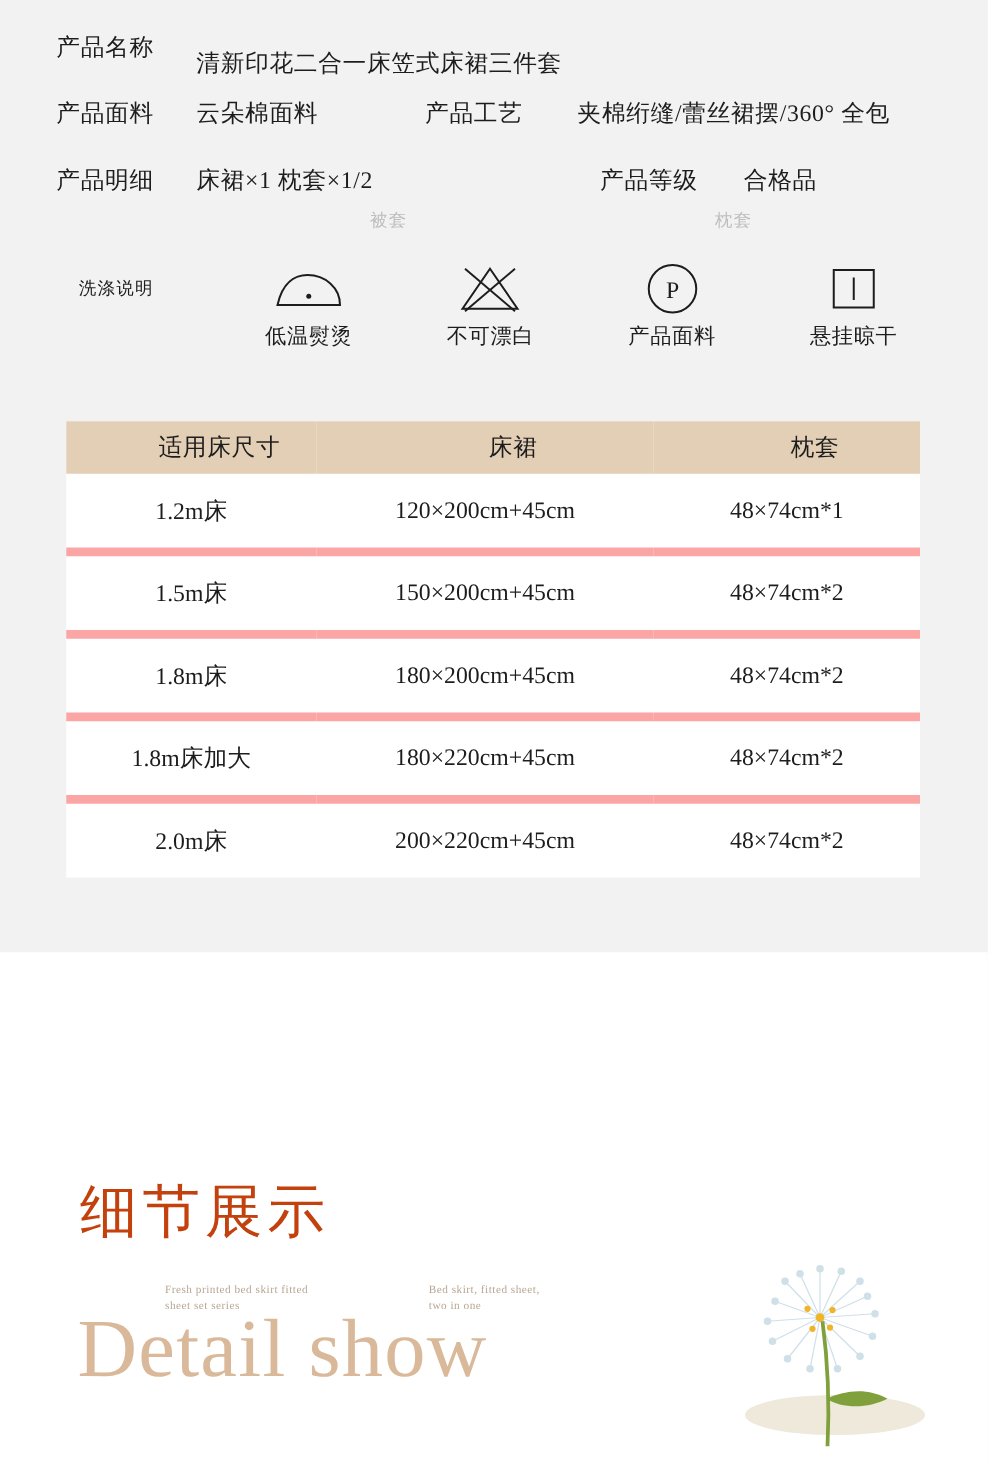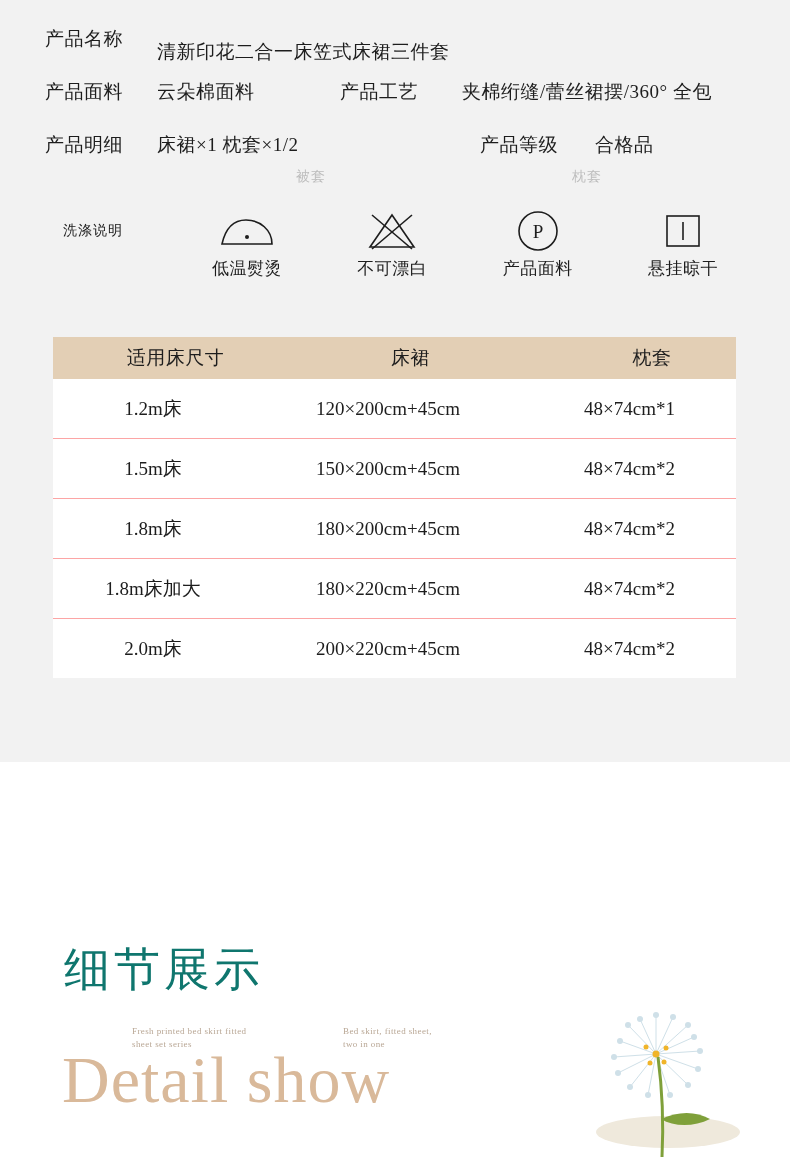--- a/index.html
+++ b/index.html
@@ -103,21 +103,21 @@
     font-size: 19px;
     height: 40px;
     color: #1d1d1d;
     letter-spacing: 0.5px;
     padding-left: 46px;
   }
   .size-table td {
     height: 57px;
     text-align: center;
     font-size: 19px;
-    border-bottom: 1px solid #fca5a5;
+    border-bottom: 7px solid #fca5a5;
     color: #1d1d1d;
   }
   .size-table tr:last-child td {
     border-bottom: none;
   }
   .size-table col.c1 { width: 200px; }
   .size-table col.c2 { width: 270px; }
   .size-table col.c3 { width: 213px; }
 
   .tips {
@@ -139,21 +139,21 @@
     width: 790px;
     height: 411px;
     background: #ffffff;
   }
   .detail-cn {
     position: absolute;
     left: 64px;
     top: 177px;
     font-size: 46px;
     letter-spacing: 4px;
-    color: #0f766e;
+    color: #c2410c;
     font-family: "Liberation Serif", serif;
   }
   .detail-en-small-left {
     position: absolute;
     left: 132px;
     top: 263px;
     font-size: 9px;
     line-height: 13px;
     color: #b9a795;
     letter-spacing: 0.4px;

